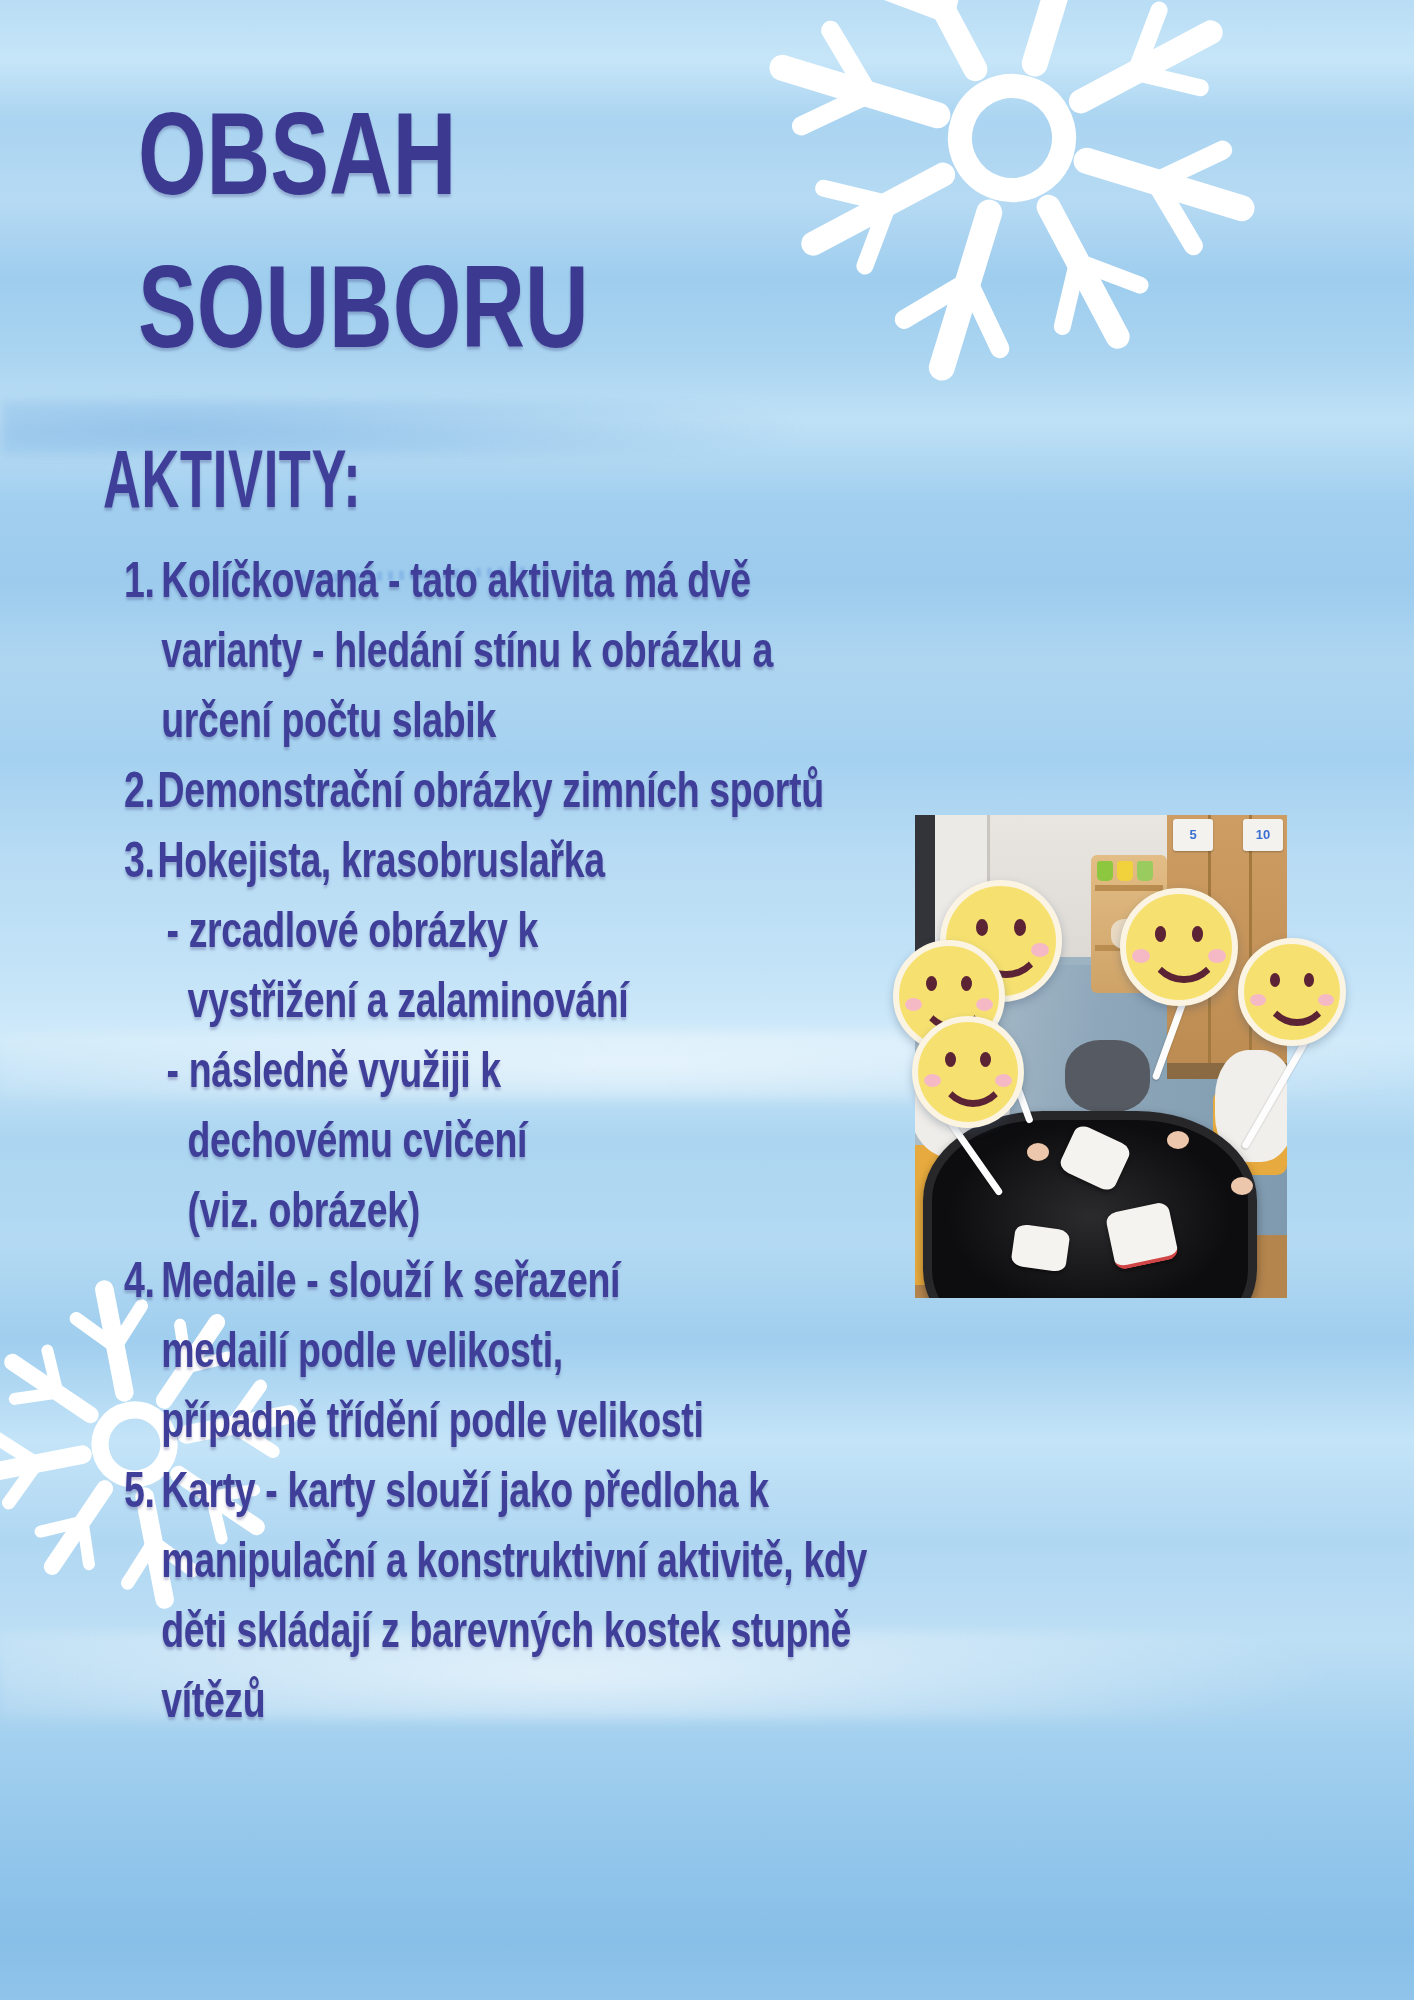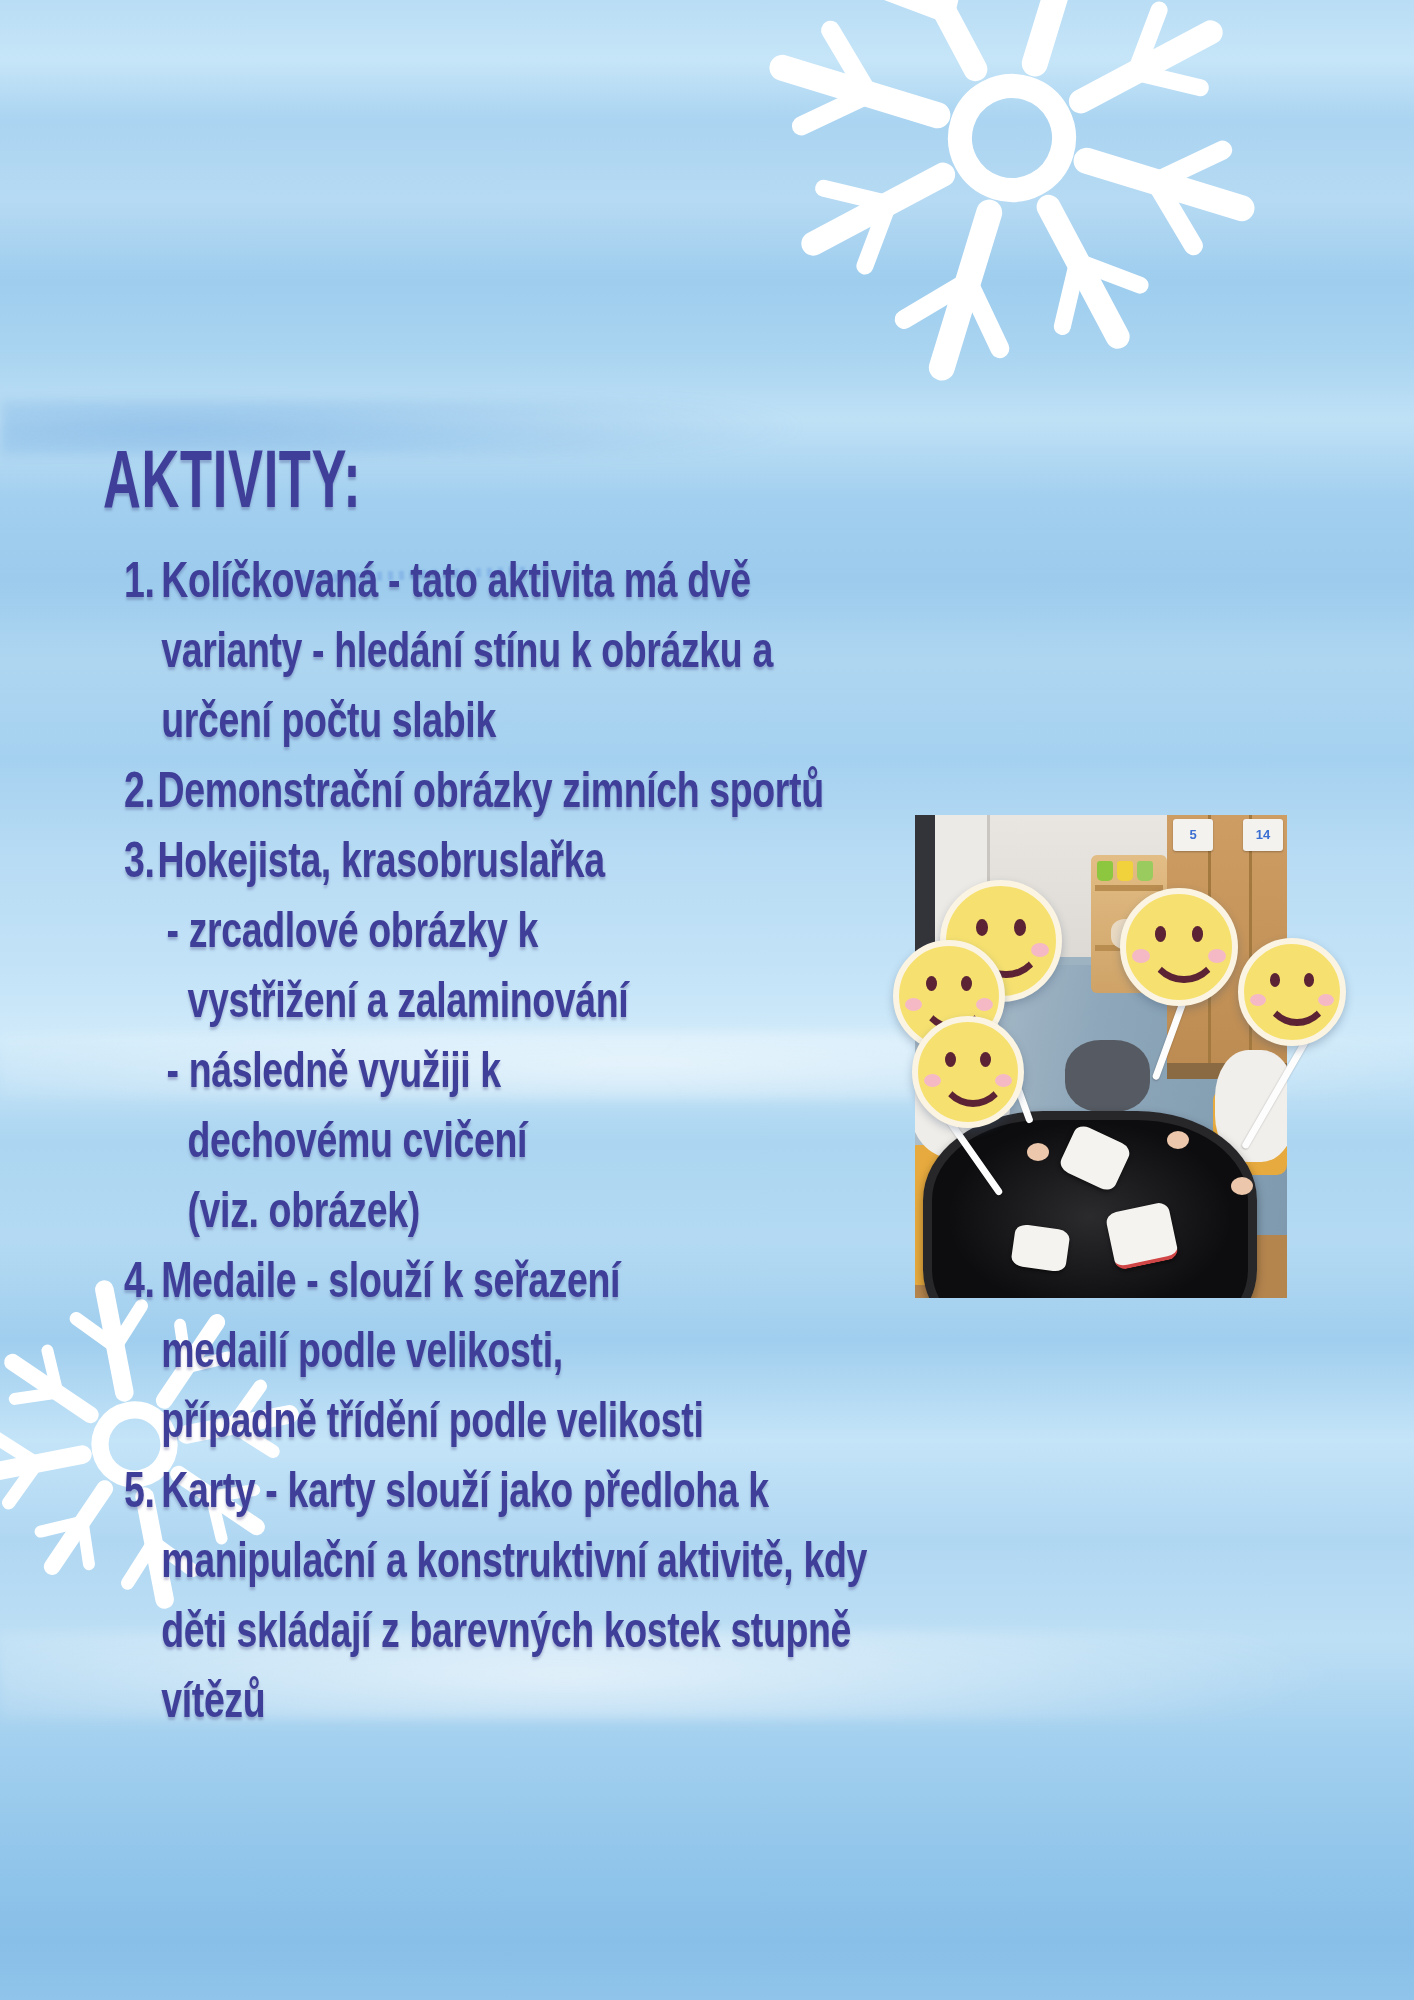--- a/index.html
+++ b/index.html
@@ -174,20 +174,24 @@
           <line x1="0" y1="-150" x2="50" y2="-203" stroke-width="20"></line>
         </g>
       <g transform="rotate(315)">
           <line x1="0" y1="-80" x2="0" y2="-222" stroke-width="25"></line>
           <line x1="0" y1="-140" x2="-44" y2="-188" stroke-width="18"></line>
           <line x1="0" y1="-140" x2="44" y2="-188" stroke-width="18"></line>
         </g>
     </g>
   </svg>
 
+  <div class="title ink">
+    <span class="t-line">OBSAH</span>
+    <span class="t-line">SOUBORU</span>
+  </div>
 
   <div class="heading ink">AKTIVITY:</div>
 
   <div class="list ink">
     <div class="li-line"><span class="num">1.</span><span>Kolíčkovaná - tato aktivita má dvě</span></div>
     <div class="li-line cont"><span>varianty - hledání stínu k obrázku a</span></div>
     <div class="li-line cont"><span>určení počtu slabik</span></div>
 
     <div class="li-line tight"><span class="num">2.</span><span>Demonstrační obrázky zimních sportů</span></div>
 
@@ -220,21 +224,21 @@
       <div class="ph-shelf" style="top:70px;"></div>
       <div class="ph-shelf" style="top:130px;"></div>
       <div class="ph-cup" style="left:182px;background:#8dc63f;"></div>
       <div class="ph-cup" style="left:202px;background:#f1d23c;"></div>
       <div class="ph-cup" style="left:222px;background:#9acb5e;"></div>
       <div class="ph-bag"></div>
       <div class="ph-cab"></div>
       <div class="ph-cabline" style="left:293px;"></div>
       <div class="ph-cabline" style="left:334px;"></div>
       <div class="ph-card" style="left:258px;">5</div>
-      <div class="ph-card" style="left:328px;">14</div>
+      <div class="ph-card" style="left:328px;">10</div>
       <div class="ph-bench"></div>
       <div class="ph-table"></div>
       <div class="ph-chair" style="left:-8px;top:330px;width:58px;height:140px;"></div>
       <div class="ph-chair" style="left:298px;top:275px;width:74px;height:85px;"></div>
       <div class="ph-child" style="left:-5px;top:225px;width:100px;height:118px;background:#efede9;"></div>
       <div class="ph-child" style="left:150px;top:225px;width:85px;height:72px;background:#565b63;"></div>
       <div class="ph-child" style="left:300px;top:235px;width:80px;height:112px;background:#f1efec;"></div>
       <div class="ph-tray"></div>
       <div class="ph-tissue" style="left:150px;top:318px;width:60px;height:50px;transform:rotate(25deg);border-radius:20%;"></div>
       <div class="ph-tissue" style="left:195px;top:392px;width:64px;height:54px;transform:rotate(-12deg);border-radius:18%;border-bottom:4px solid #d04545;"></div>

